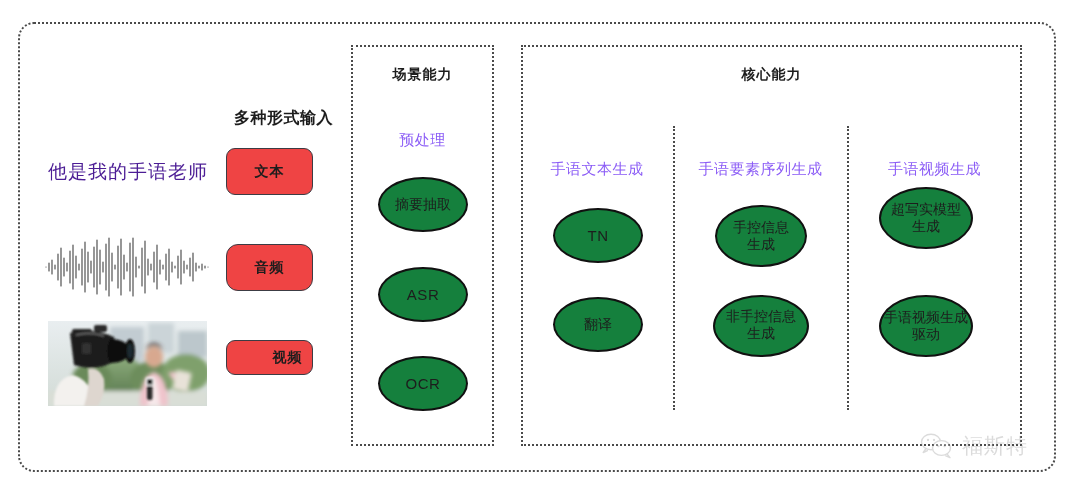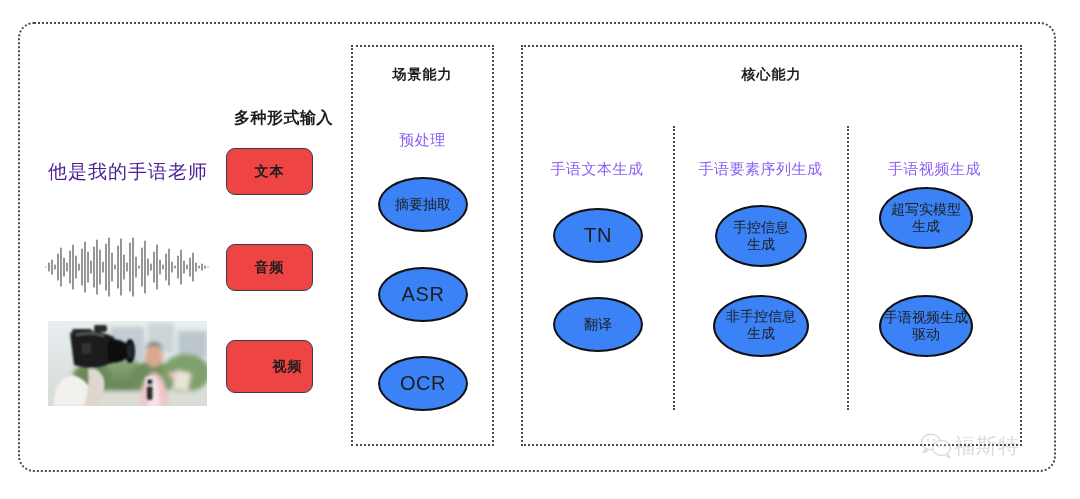--- a/index.html
+++ b/index.html
@@ -56,31 +56,31 @@
     letter-spacing: 0.5px;
     white-space: nowrap;
   }
 
   
   .ellipse {
     position: absolute;
     box-sizing: border-box;
     border: 2.2px solid #111111;
     border-radius: 50%;
-    background: #3b82f6;
+    background: #15803d;
     display: flex;
     align-items: center;
     justify-content: center;
     text-align: center;
     font-size: 14px;
     line-height: 1.18;
     color: #1d1d1d;
     white-space: pre-line;
   }
-  .ellipse.latin { font-size: 20px; letter-spacing: 0.6px; }
+  .ellipse.latin { font-size: 15px; letter-spacing: 0.6px; }
 
   
   .chip {
     position: absolute;
     box-sizing: border-box;
     border: 1.8px solid #3c3c44;
     border-radius: 9px;
     background: #ef4444;
     display: flex;
     align-items: center;
@@ -127,21 +127,21 @@
     overflow: hidden;
     background: #cfd8cd;
   }
   .thumb svg { display: block; }
 
   
   .watermark {
     position: absolute;
     display: flex;
     align-items: flex-start;
-    gap: 0;
+    gap: 8px;
     opacity: 0.35;
   }
   .watermark .wm-text {
     font-size: 21px;
     color: #9a9a9a;
     letter-spacing: 1px;
     white-space: nowrap;
   }
 </style>
 </head>
@@ -276,24 +276,24 @@
 
       <path d="M28 14 q14 -4 28 1" stroke="#6a6a6a" stroke-width="1.5" fill="none"></path>
       <rect x="34" y="22" width="9" height="11" rx="1.5" fill="#303030"></rect>
     </g>
   </svg>
 </div>
 
 <div class="chip" style="left:226px; top:148px; width:87px; height:47px;">
   <span>文本</span>
 </div>
-<div class="chip" style="left:226px; top:244px; width:87px; height:47px;">
+<div class="chip" style="left:226px; top:244px; width:87px; height:47px;border-radius:12px;">
   <span>音频</span>
 </div>
-<div class="chip" style="left:226px; top:340px; width:87px; height:53px;padding-left:36px;">
+<div class="chip" style="left:226px; top:340px; width:87px; height:35px;padding-left:36px;">
   <span>视频</span>
 </div>
 
 <div class="panel" style="left:351px; top:45px; width:143px; height:401px;"></div>
 
 <div class="panel-title" style="left:351px; top:66px; width:143px;">场景能力</div>
 
 <div class="caption" style="left:351px; top:131px; width:143px;">预处理</div>
 
 <div class="ellipse" style="left:378px; top:177px; width:90px; height:55px;">

